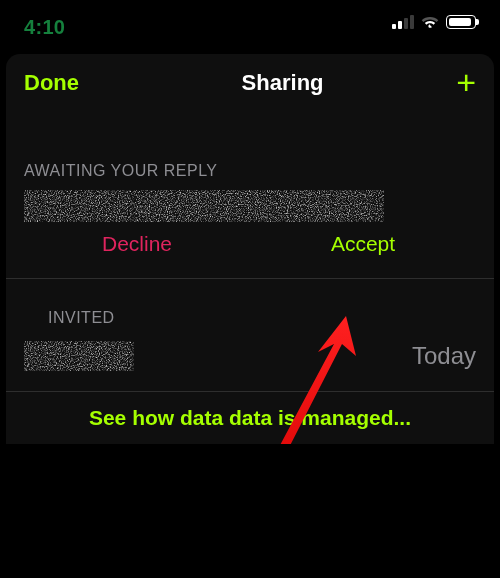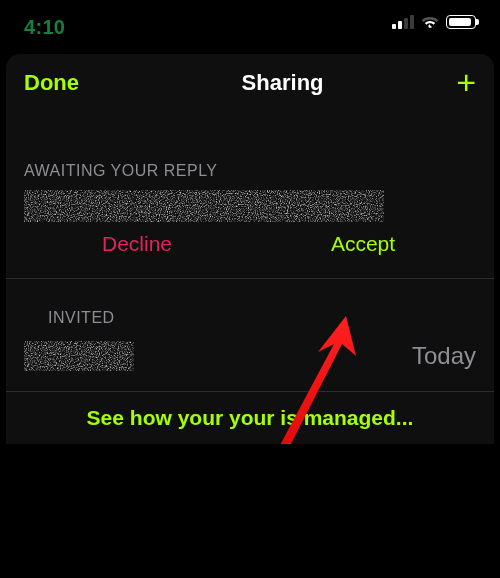--- a/index.html
+++ b/index.html
@@ -119,21 +119,21 @@
               <feColorMatrix in="t" type="matrix" values="0 0 0 0 1  0 0 0 0 1  0 0 0 0 1  0 0 0 2 -0.9"></feColorMatrix>
             </filter>
           <rect width="110" height="30" filter="url(#n2)"></rect>
         </svg>
       </div>
       <div class="today">Today</div>
     </div>
   </div>
 
   <div class="footer">
-    <span>See how your your is managed...</span>
+    <span>See how data data is managed...</span>
   </div>
 
   <svg class="arrow" viewBox="0 0 180 200">
     <defs>
       <linearGradient id="ar" x1="0" y1="1" x2="0" y2="0">
         <stop offset="0" stop-color="#d40000"></stop>
           <stop offset="1" stop-color="#ff2020"></stop>
       </linearGradient>
     </defs>
     <path d="M40 195 L128 30 L112 38 L140 2 L150 42 L136 30 L50 198 Z" fill="url(#ar)"></path>

